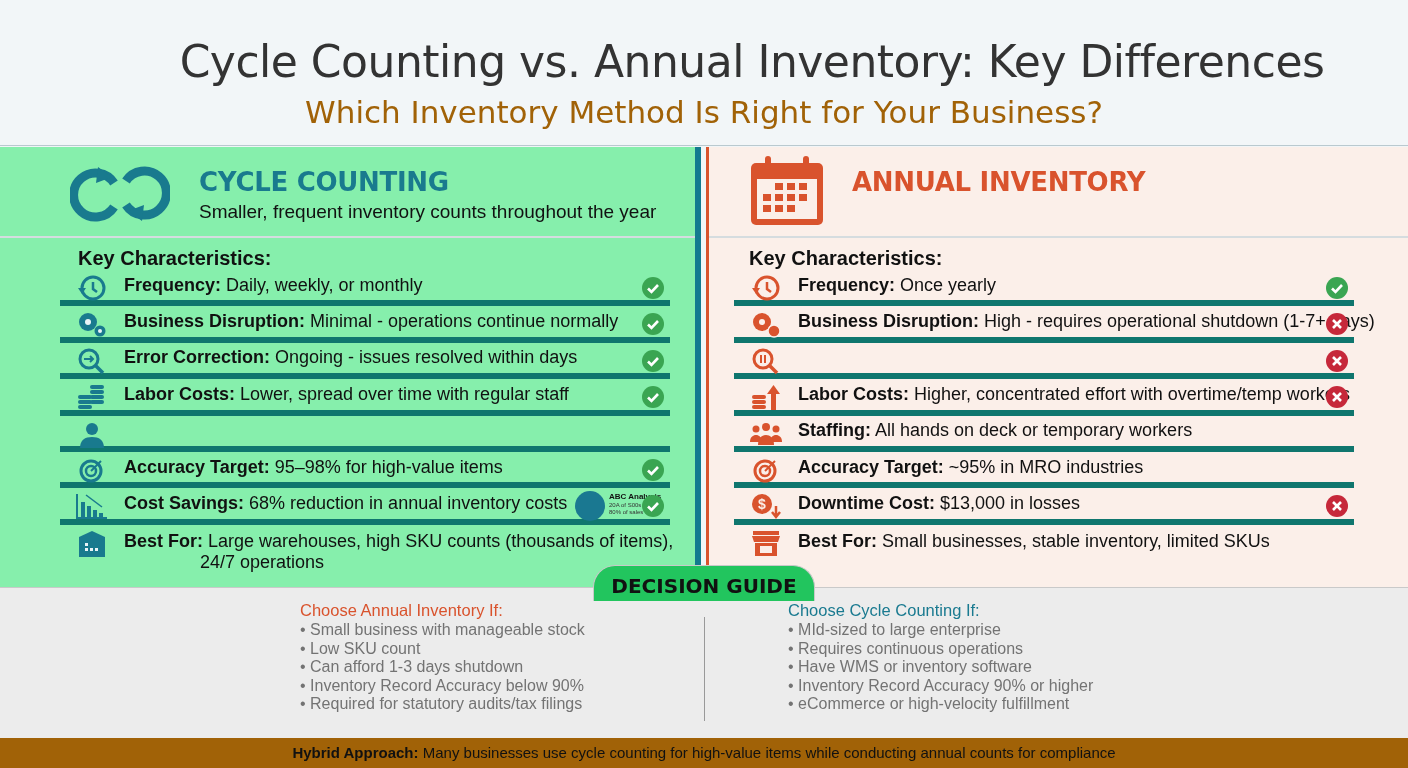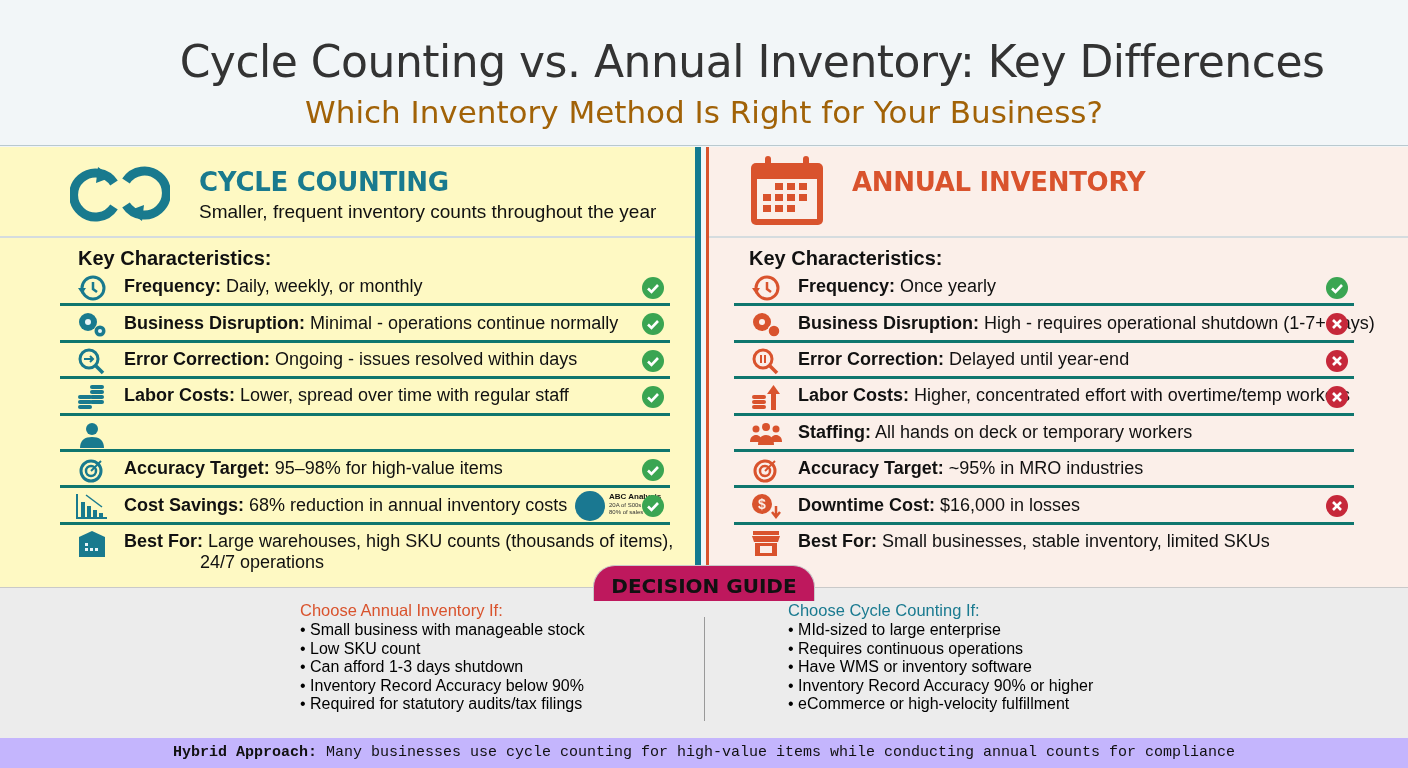--- a/index.html
+++ b/index.html
@@ -4,70 +4,70 @@
 <style>
   * { box-sizing: border-box; margin: 0; padding: 0; }
   html, body { width: 1408px; height: 768px; overflow: hidden; }
   body { font-family: "Liberation Sans", sans-serif; background: #f1f5f7; position: relative; color: #1a1a1a; }
 
   .header { position: absolute; left: 0; top: 0; width: 1408px; height: 146px; background: #f2f6f8; text-align: center; border-bottom: 1px solid #b9c9cf; }
   .title { font-family: "DejaVu Sans", sans-serif; font-weight: normal; font-size: 44px; color: #333; letter-spacing: -0.5px; position: absolute; top: 36px; left: 0; width: 100%; margin-left: 48px; }
   .subtitle { font-family: "DejaVu Sans", sans-serif; font-size: 31px; color: #a16207; position: absolute; top: 94px; left: 0; width: 100%; }
 
   .panel { position: absolute; top: 147px; height: 440px; }
-  .panel.left { left: 0; width: 697px; background: #fef9c3; padding-left: 14px; }
+  .panel.left { left: 0; width: 697px; background: #86efac; padding-left: 14px; }
   .panel.right { left: 709px; width: 699px; background: #fbefe9; }
   .divider-teal { position: absolute; left: 695px; top: 147px; width: 6px; height: 420px; background: #137a8f; }
   .divider-orange { position: absolute; left: 706px; top: 147px; width: 6px; height: 420px; background: #d9532d; }
 
   .panel-head { position: absolute; left: 0; top: 0; width: 100%; height: 91px; border-bottom: 2px solid #d5dcdf; }
   .panel-icon { position: absolute; }
   .panel-title { position: absolute; font-family: "DejaVu Sans", sans-serif; font-weight: bold; font-size: 26px; letter-spacing: -0.3px; }
   .panel-desc { position: absolute; font-size: 19px; color: #111; }
   .left .panel-title { left: 199px; top: 20px; color: #197a8e; }
   .left .panel-desc { left: 199px; top: 54px; }
   .right .panel-title { left: 143px; top: 20px; color: #d9532d; }
   .right .panel-desc { left: 143px; top: 54px; }
 
   .kc-title { position: absolute; top: 100px; font-weight: bold; font-size: 20px; color: #111; }
   .left .kc-title { left: 78px; }
   .right .kc-title { left: 40px; }
 
   .rows { position: absolute; top: 123px; }
   .left .rows { left: 60px; width: 610px; }
   .right .rows { left: 25px; width: 620px; }
-  .row { position: relative; height: 36.4px; border-bottom: 3px solid #0f766e; display: flex; align-items: center; }
+  .row { position: relative; height: 36.4px; border-bottom: 6px solid #0f766e; display: flex; align-items: center; }
   .row:last-child { border-bottom: none; align-items: flex-start; padding-top: 6px; }
   .row .ricon { width: 36px; height: 28px; position: absolute; left: 14px; top: 4px; }
   .row .rtext { position: absolute; left: 64px; font-size: 18px; color: #111; white-space: nowrap; line-height: 21px; }
   .row .rtext b { font-weight: bold; }
   .row .status { position: absolute; right: 6px; top: 7px; width: 22px; height: 22px; border-radius: 50%; }
   .status.check { background: #3aa552; }
   .status.cross { background: #c6283a; }
   .status svg { display: block; width: 22px; height: 22px; }
 
   .abc { position: absolute; left: 513px; top: 2px; width: 120px; height: 32px; }
   .abc .pie { position: absolute; left: 2px; top: 1px; width: 30px; height: 30px; border-radius: 50%; background: #1a7891; }
   .abc .abc-title { position: absolute; left: 36px; top: 2px; font-size: 8px; font-weight: bold; color: #111; white-space: nowrap; }
   .abc .abc-sub { position: absolute; left: 36px; top: 12px; font-size: 6px; color: #333; line-height: 7px; white-space: nowrap; }
 
   .guide { position: absolute; left: 0; top: 587px; width: 1408px; height: 151px; background: #ececec; border-top: 1px solid #c9c9c9; }
-  .guide-tab { position: absolute; left: 593px; top: 565px; width: 222px; height: 36px; background: #be185d; border: 1px solid #c9c9c9; border-bottom: none; border-radius: 22px 22px 0 0; text-align: center; }
+  .guide-tab { position: absolute; left: 593px; top: 565px; width: 222px; height: 36px; background: #22c55e; border: 1px solid #c9c9c9; border-bottom: none; border-radius: 22px 22px 0 0; text-align: center; }
   .guide-tab span { font-family: "DejaVu Sans", sans-serif; font-weight: bold; font-size: 20px; color: #111; line-height: 40px; }
   .guide-col { position: absolute; top: 13px; }
   .guide-col.annual { left: 300px; }
   .guide-col.cycle { left: 788px; }
   .guide-col h3 { font-size: 16.5px; font-weight: normal; margin-bottom: 1px; }
   .guide-col.annual h3 { color: #d9532d; }
   .guide-col.cycle h3 { color: #1a7a90; }
-  .guide-col li { list-style: none; font-size: 16px; color: #000000; line-height: 18.5px; }
+  .guide-col li { list-style: none; font-size: 16px; color: #737373; line-height: 18.5px; }
   .guide-col li::before { content: "• "; }
   .guide-sep { position: absolute; left: 704px; top: 29px; width: 1px; height: 104px; background: #999; }
 
-  .footer { position: absolute; left: 0; top: 738px; width: 1408px; height: 30px; background: #c4b5fd; text-align: center; font-size: 15px; line-height: 30px; color: #111; font-family: Liberation Mono, monospace; }
+  .footer { position: absolute; left: 0; top: 738px; width: 1408px; height: 30px; background: #a16207; text-align: center; font-size: 15px; line-height: 30px; color: #111; }
   .footer b { font-weight: bold; }
 </style>
 </head>
 <body>
 
 <div class="header">
   <div class="title">Cycle Counting vs. Annual Inventory: Key Differences</div>
   <div class="subtitle">Which Inventory Method Is Right for Your Business?</div>
 </div>
 
@@ -262,21 +262,20 @@
             <path d="M7 7l8 8M15 7l-8 8" stroke="#fff" stroke-width="2.6"></path>
           </svg>
         </div>
     </div>
     <div class="row">
       <svg class="ricon" viewBox="0 0 36 28">
           <circle cx="15" cy="12" r="9" fill="none" stroke="#d9532d" stroke-width="3"></circle>
           <path d="M22 19l7 7" stroke="#d9532d" stroke-width="3.5"></path>
           <path d="M13 8v8M17 8v8" stroke="#d9532d" stroke-width="2"></path>
         </svg>
-      <div class="rtext"><b>Error Correction:</b><span> Delayed until year-end</span></div>
       <div class="status cross">
           <svg viewBox="0 0 22 22">
             <path d="M7 7l8 8M15 7l-8 8" stroke="#fff" stroke-width="2.6"></path>
           </svg>
         </div>
     </div>
     <div class="row">
       <svg class="ricon" viewBox="0 0 36 28">
           <g fill="#d9532d">
             <rect x="4" y="12" width="14" height="4" rx="2"></rect>
@@ -313,21 +312,21 @@
           <path d="M17 15l10-10" stroke="#d9532d" stroke-width="2"></path>
         </svg>
       <div class="rtext"><b>Accuracy Target:</b><span> ~95% in MRO industries</span></div>
     </div>
     <div class="row">
       <svg class="ricon" viewBox="0 0 36 28">
           <circle cx="14" cy="12" r="10" fill="#d9532d"></circle>
           <text x="14" y="17" font-size="14" font-weight="bold" fill="#fbefe9" text-anchor="middle" font-family="Liberation Sans, sans-serif">$</text>
           <path d="M28 14v10M24 20l4 5 4-5" stroke="#d9532d" stroke-width="2.5" fill="none"></path>
         </svg>
-      <div class="rtext"><b>Downtime Cost:</b><span> $16,000 in losses</span></div>
+      <div class="rtext"><b>Downtime Cost:</b><span> $13,000 in losses</span></div>
       <div class="status cross">
           <svg viewBox="0 0 22 22">
             <path d="M7 7l8 8M15 7l-8 8" stroke="#fff" stroke-width="2.6"></path>
           </svg>
         </div>
     </div>
     <div class="row">
       <svg class="ricon" viewBox="0 0 36 28">
           <g fill="#d9532d">
             <rect x="5" y="2" width="26" height="4"></rect>

